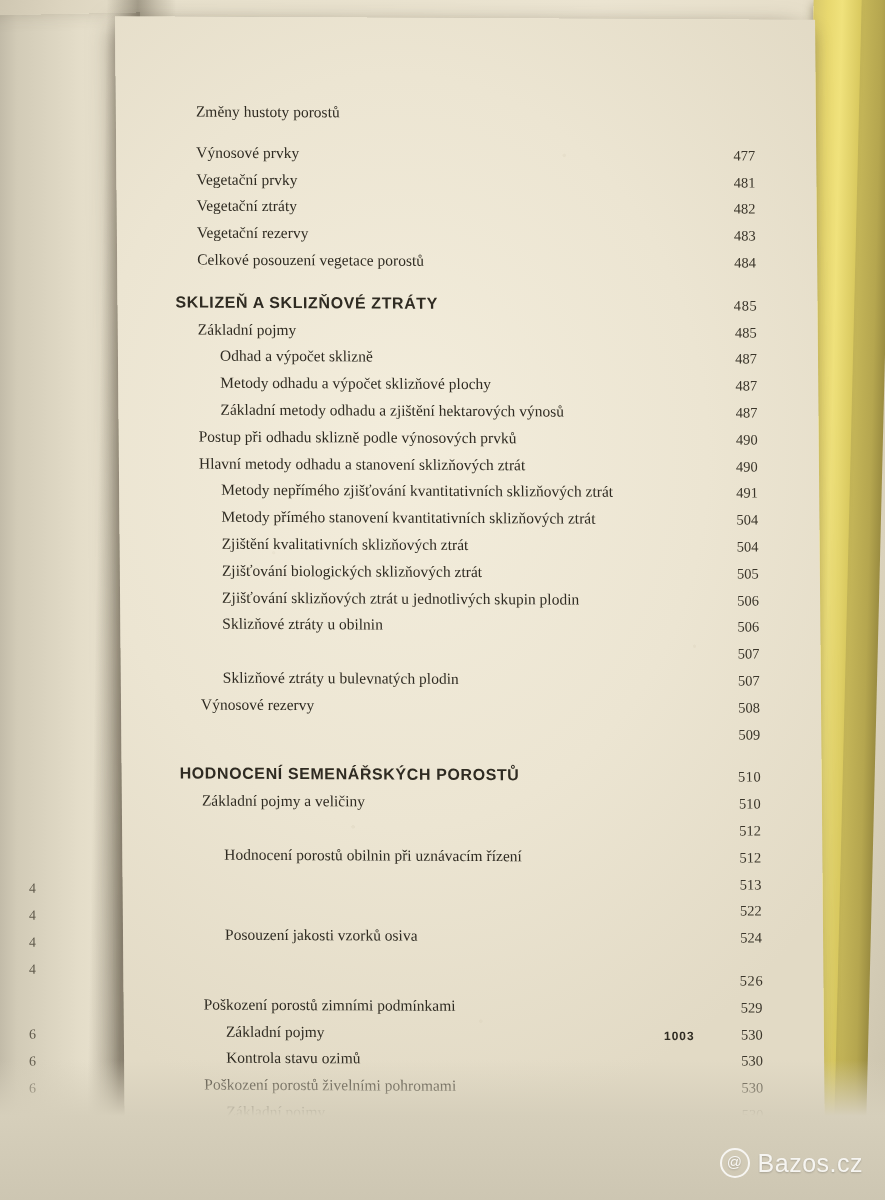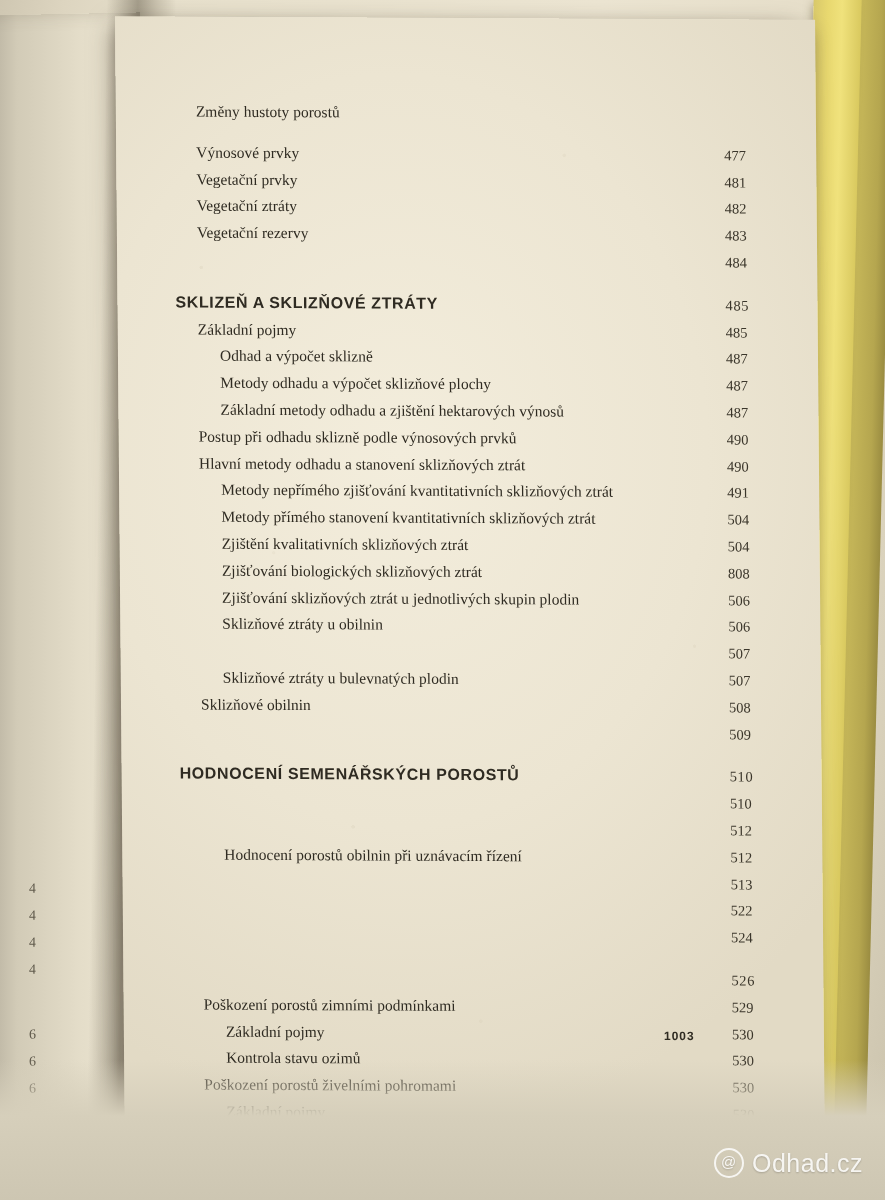--- a/index.html
+++ b/index.html
@@ -135,21 +135,21 @@
     position: relative;
     bottom: 1px;
     letter-spacing: 3.2px;
     color: #4a4437;
     font-size: 14px;
     opacity: 0.85;
   }
   .row .page {
     flex: 0 0 auto;
     width: 40px;
-    text-align: left;
+    text-align: center;
     font-size: 14.5px;
     color: #3b362b;
   }
   .lvl1 { padding-left: 0px; }
   .lvl2 { padding-left: 22px; }
   .lvl3 { padding-left: 44px; }
   .heading {
     font-family: "Liberation Sans", sans-serif;
     font-weight: bold;
     font-size: 16px;
@@ -243,20 +243,21 @@
           <span class="label">Vegetační ztráty</span>
           <span class="dots">..........................................................................................</span>
           <span class="page">482</span>
         </div>
         <div class="row lvl2">
           <span class="label">Vegetační rezervy</span>
           <span class="dots">..........................................................................................</span>
           <span class="page">483</span>
         </div>
         <div class="row lvl2">
+          <span class="label">Celkové posouzení vegetace porostů</span>
           <span class="dots">..........................................................................................</span>
           <span class="page">484</span>
         </div>
         <div class="section-gap"></div>
         <div class="row lvl1 heading">
           <span class="label">SKLIZEŇ A SKLIZŇOVÉ ZTRÁTY</span>
           <span class="dots">..........................................................................................</span>
           <span class="page">485</span>
         </div>
         <div class="row lvl2">
@@ -300,21 +301,21 @@
           <span class="page">504</span>
         </div>
         <div class="row lvl3">
           <span class="label">Zjištění kvalitativních sklizňových ztrát</span>
           <span class="dots">..........................................................................................</span>
           <span class="page">504</span>
         </div>
         <div class="row lvl3">
           <span class="label">Zjišťování biologických sklizňových ztrát</span>
           <span class="dots">..........................................................................................</span>
-          <span class="page">808</span>
+          <span class="page">505</span>
         </div>
         <div class="row lvl3">
           <span class="label">Zjišťování sklizňových ztrát u jednotlivých skupin plodin</span>
           <span class="dots">..........................................................................................</span>
           <span class="page">506</span>
         </div>
         <div class="row lvl3">
           <span class="label">Sklizňové ztráty u obilnin</span>
           <span class="dots">..........................................................................................</span>
           <span class="page">506</span>
@@ -322,35 +323,36 @@
         <div class="row lvl3">
           <span class="dots">..........................................................................................</span>
           <span class="page">507</span>
         </div>
         <div class="row lvl3">
           <span class="label">Sklizňové ztráty u bulevnatých plodin</span>
           <span class="dots">..........................................................................................</span>
           <span class="page">507</span>
         </div>
         <div class="row lvl2">
-          <span class="label">Sklizňové obilnin</span>
+          <span class="label">Výnosové rezervy</span>
           <span class="dots">..........................................................................................</span>
           <span class="page">508</span>
         </div>
         <div class="row lvl2">
           <span class="dots">..........................................................................................</span>
           <span class="page">509</span>
         </div>
         <div class="section-gap"></div>
         <div class="row lvl1 heading">
           <span class="label">HODNOCENÍ SEMENÁŘSKÝCH POROSTŮ</span>
           <span class="dots">..........................................................................................</span>
           <span class="page">510</span>
         </div>
         <div class="row lvl2">
+          <span class="label">Základní pojmy a veličiny</span>
           <span class="dots">..........................................................................................</span>
           <span class="page">510</span>
         </div>
         <div class="row lvl3">
           <span class="dots">..........................................................................................</span>
           <span class="page">512</span>
         </div>
         <div class="row lvl3">
           <span class="label">Hodnocení porostů obilnin při uznávacím řízení</span>
           <span class="dots">..........................................................................................</span>
@@ -358,20 +360,21 @@
         </div>
         <div class="row lvl3">
           <span class="dots">..........................................................................................</span>
           <span class="page">513</span>
         </div>
         <div class="row lvl3">
           <span class="dots">..........................................................................................</span>
           <span class="page">522</span>
         </div>
         <div class="row lvl3">
+          <span class="label">Posouzení jakosti vzorků osiva</span>
           <span class="dots">..........................................................................................</span>
           <span class="page">524</span>
         </div>
         <div class="section-gap"></div>
         <div class="row lvl1 heading">
           <span class="dots">..........................................................................................</span>
           <span class="page">526</span>
         </div>
         <div class="row lvl2">
           <span class="label">Poškození porostů zimními podmínkami</span>
@@ -404,15 +407,15 @@
           <span class="page">533</span>
         </div>
       </div>
     <div class="folio">1003</div>
   </div>
 
   <div class="table-bg"></div>
 
   <div class="watermark">
     <span class="mark">@</span>
-    <span>Odhad.cz</span>
+    <span>Bazos.cz</span>
   </div>
 </div>
 
 </body></html>

